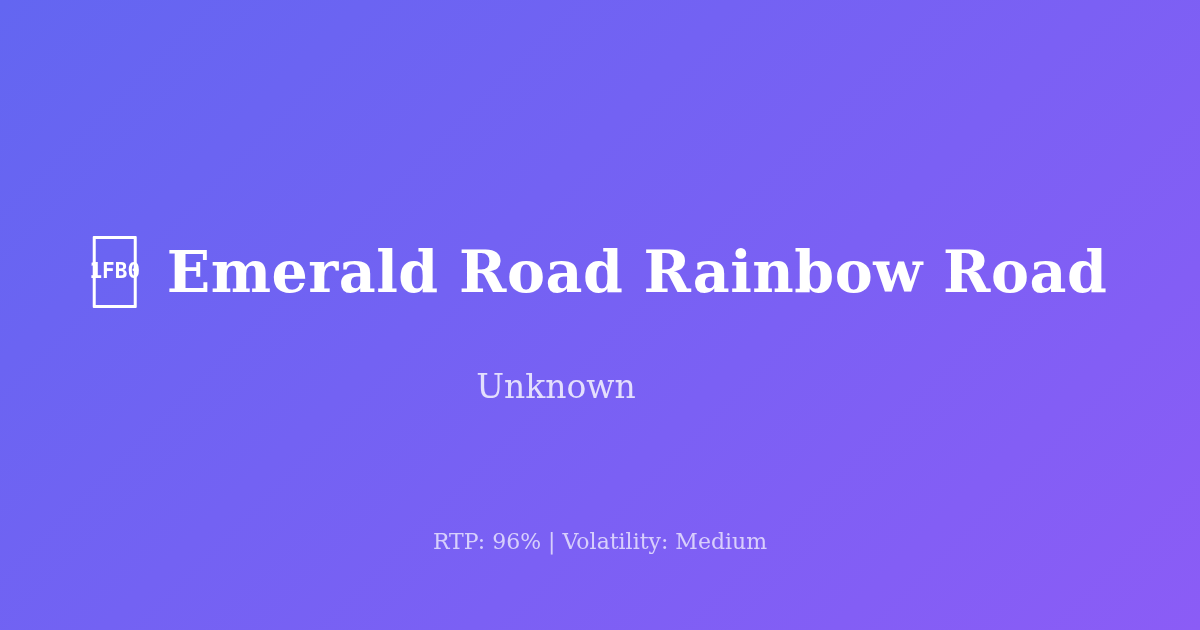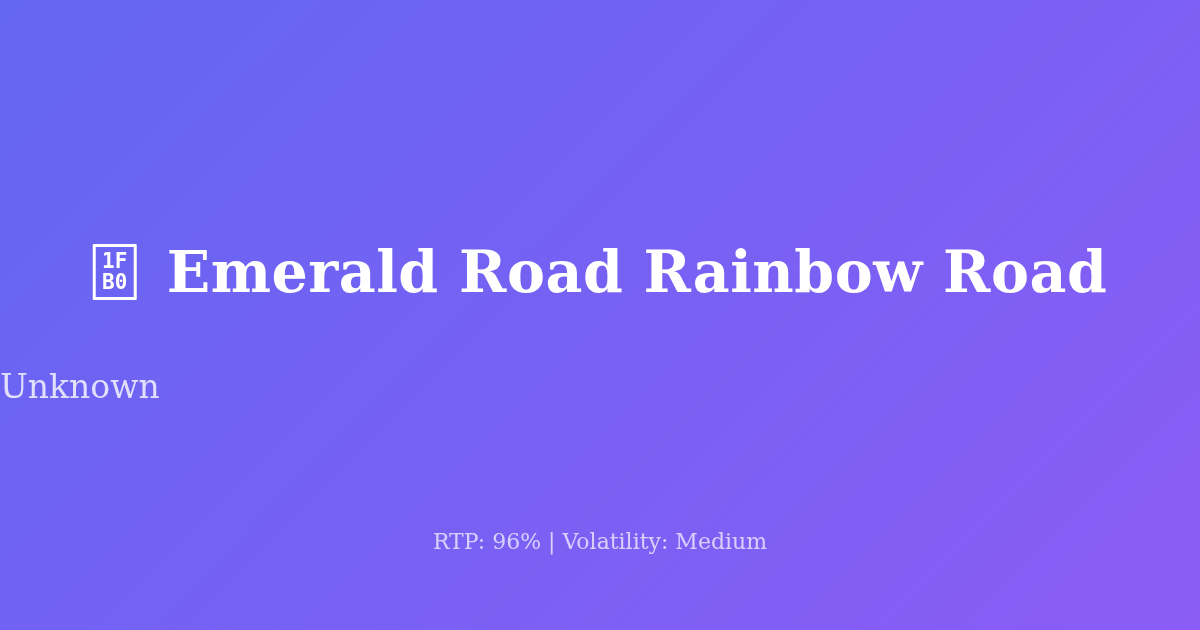--- a/index.html
+++ b/index.html
@@ -37,26 +37,26 @@
     align-items: center;
     justify-content: center;
     white-space: nowrap;
     gap: 30px;
   }
 
   
   .tofu-glyph {
     flex: 0 0 auto;
     width: 44px;
-    height: 56px;
+    height: 72px;
     box-sizing: border-box;
     border: 3px solid #ffffff;
     border-radius: 1px;
     display: flex;
-    flex-direction: column;
+    flex-direction: row;
     align-items: center;
     justify-content: center;
     padding: 2px 3px;
     line-height: 1;
   }
 
   .tofu-row {
     font-family: "DejaVu Sans Mono", "Liberation Mono", monospace;
     font-size: 21px;
     font-weight: 700;
@@ -75,21 +75,21 @@
     white-space: nowrap;
   }
 
   
   .card-subtitle {
     position: absolute;
     top: 387px;
     left: 0;
     width: 1112px;
     transform: translateY(-50%);
-    text-align: left;
+    text-align: center;
     font-family: "DejaVu Serif", "Liberation Serif", serif;
     font-size: 33px;
     font-weight: 400;
     color: rgba(255, 255, 255, 0.80);
     line-height: 1.2;
   }
 
   
   .card-meta {
     position: absolute;

